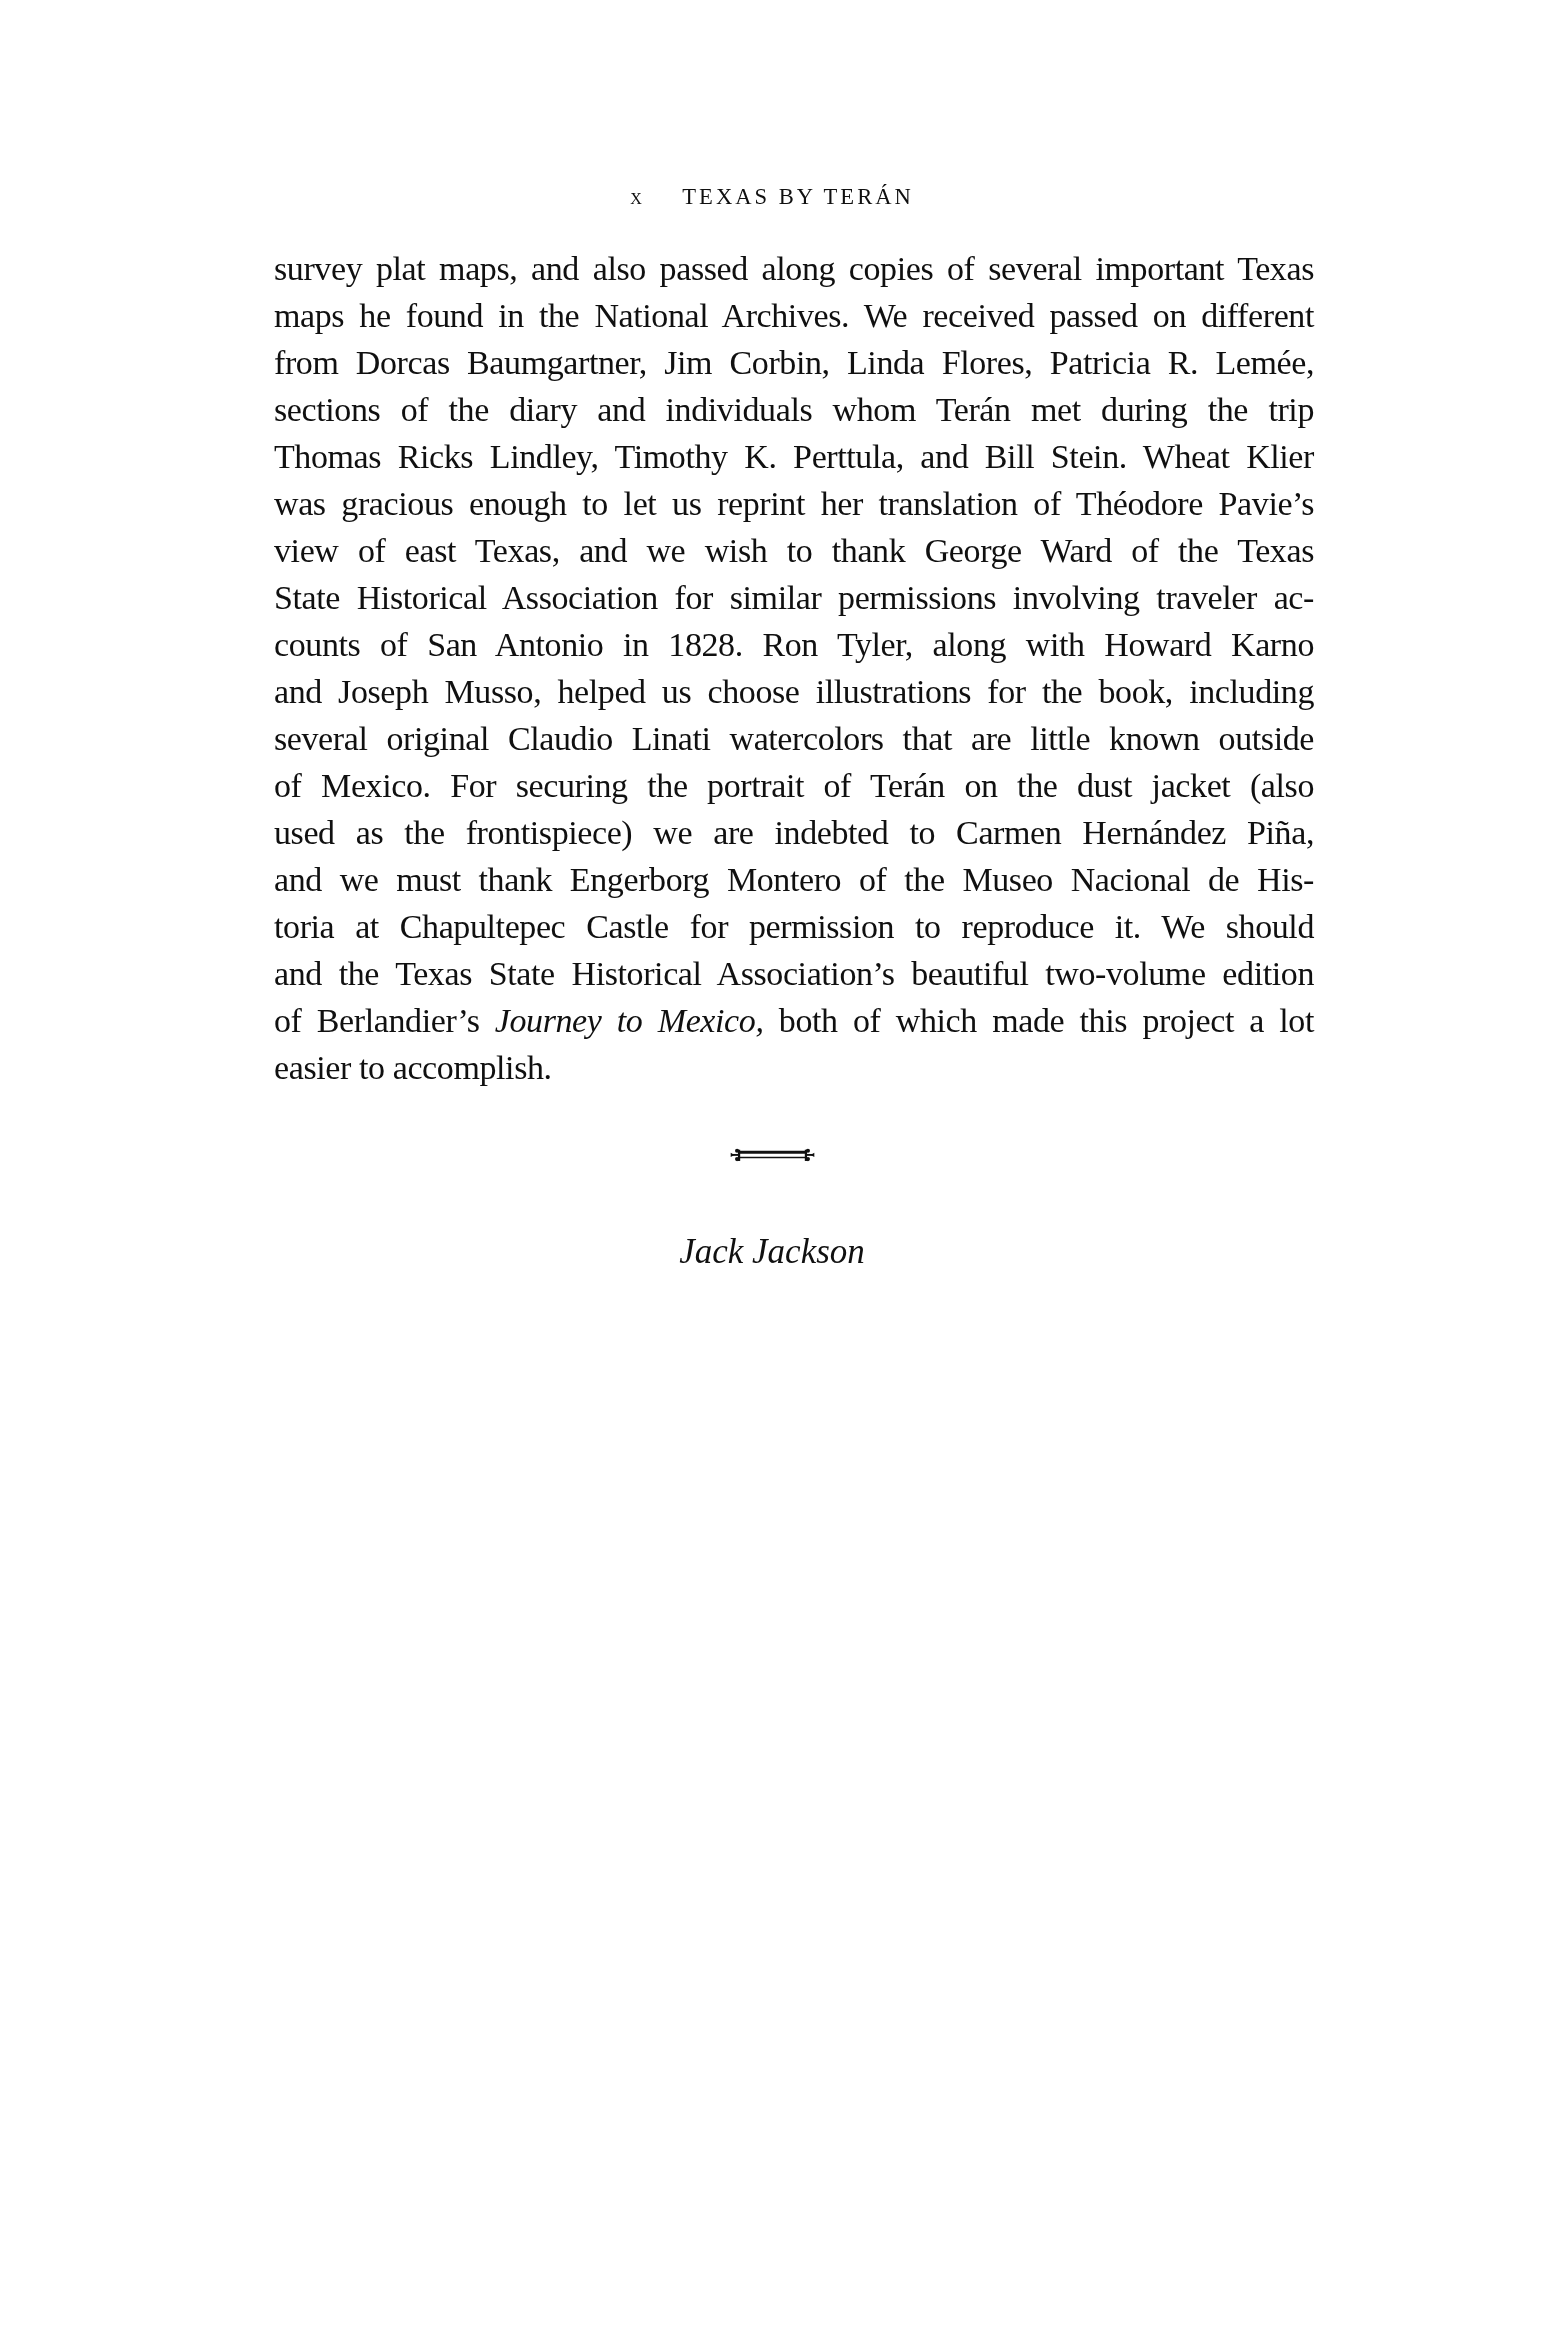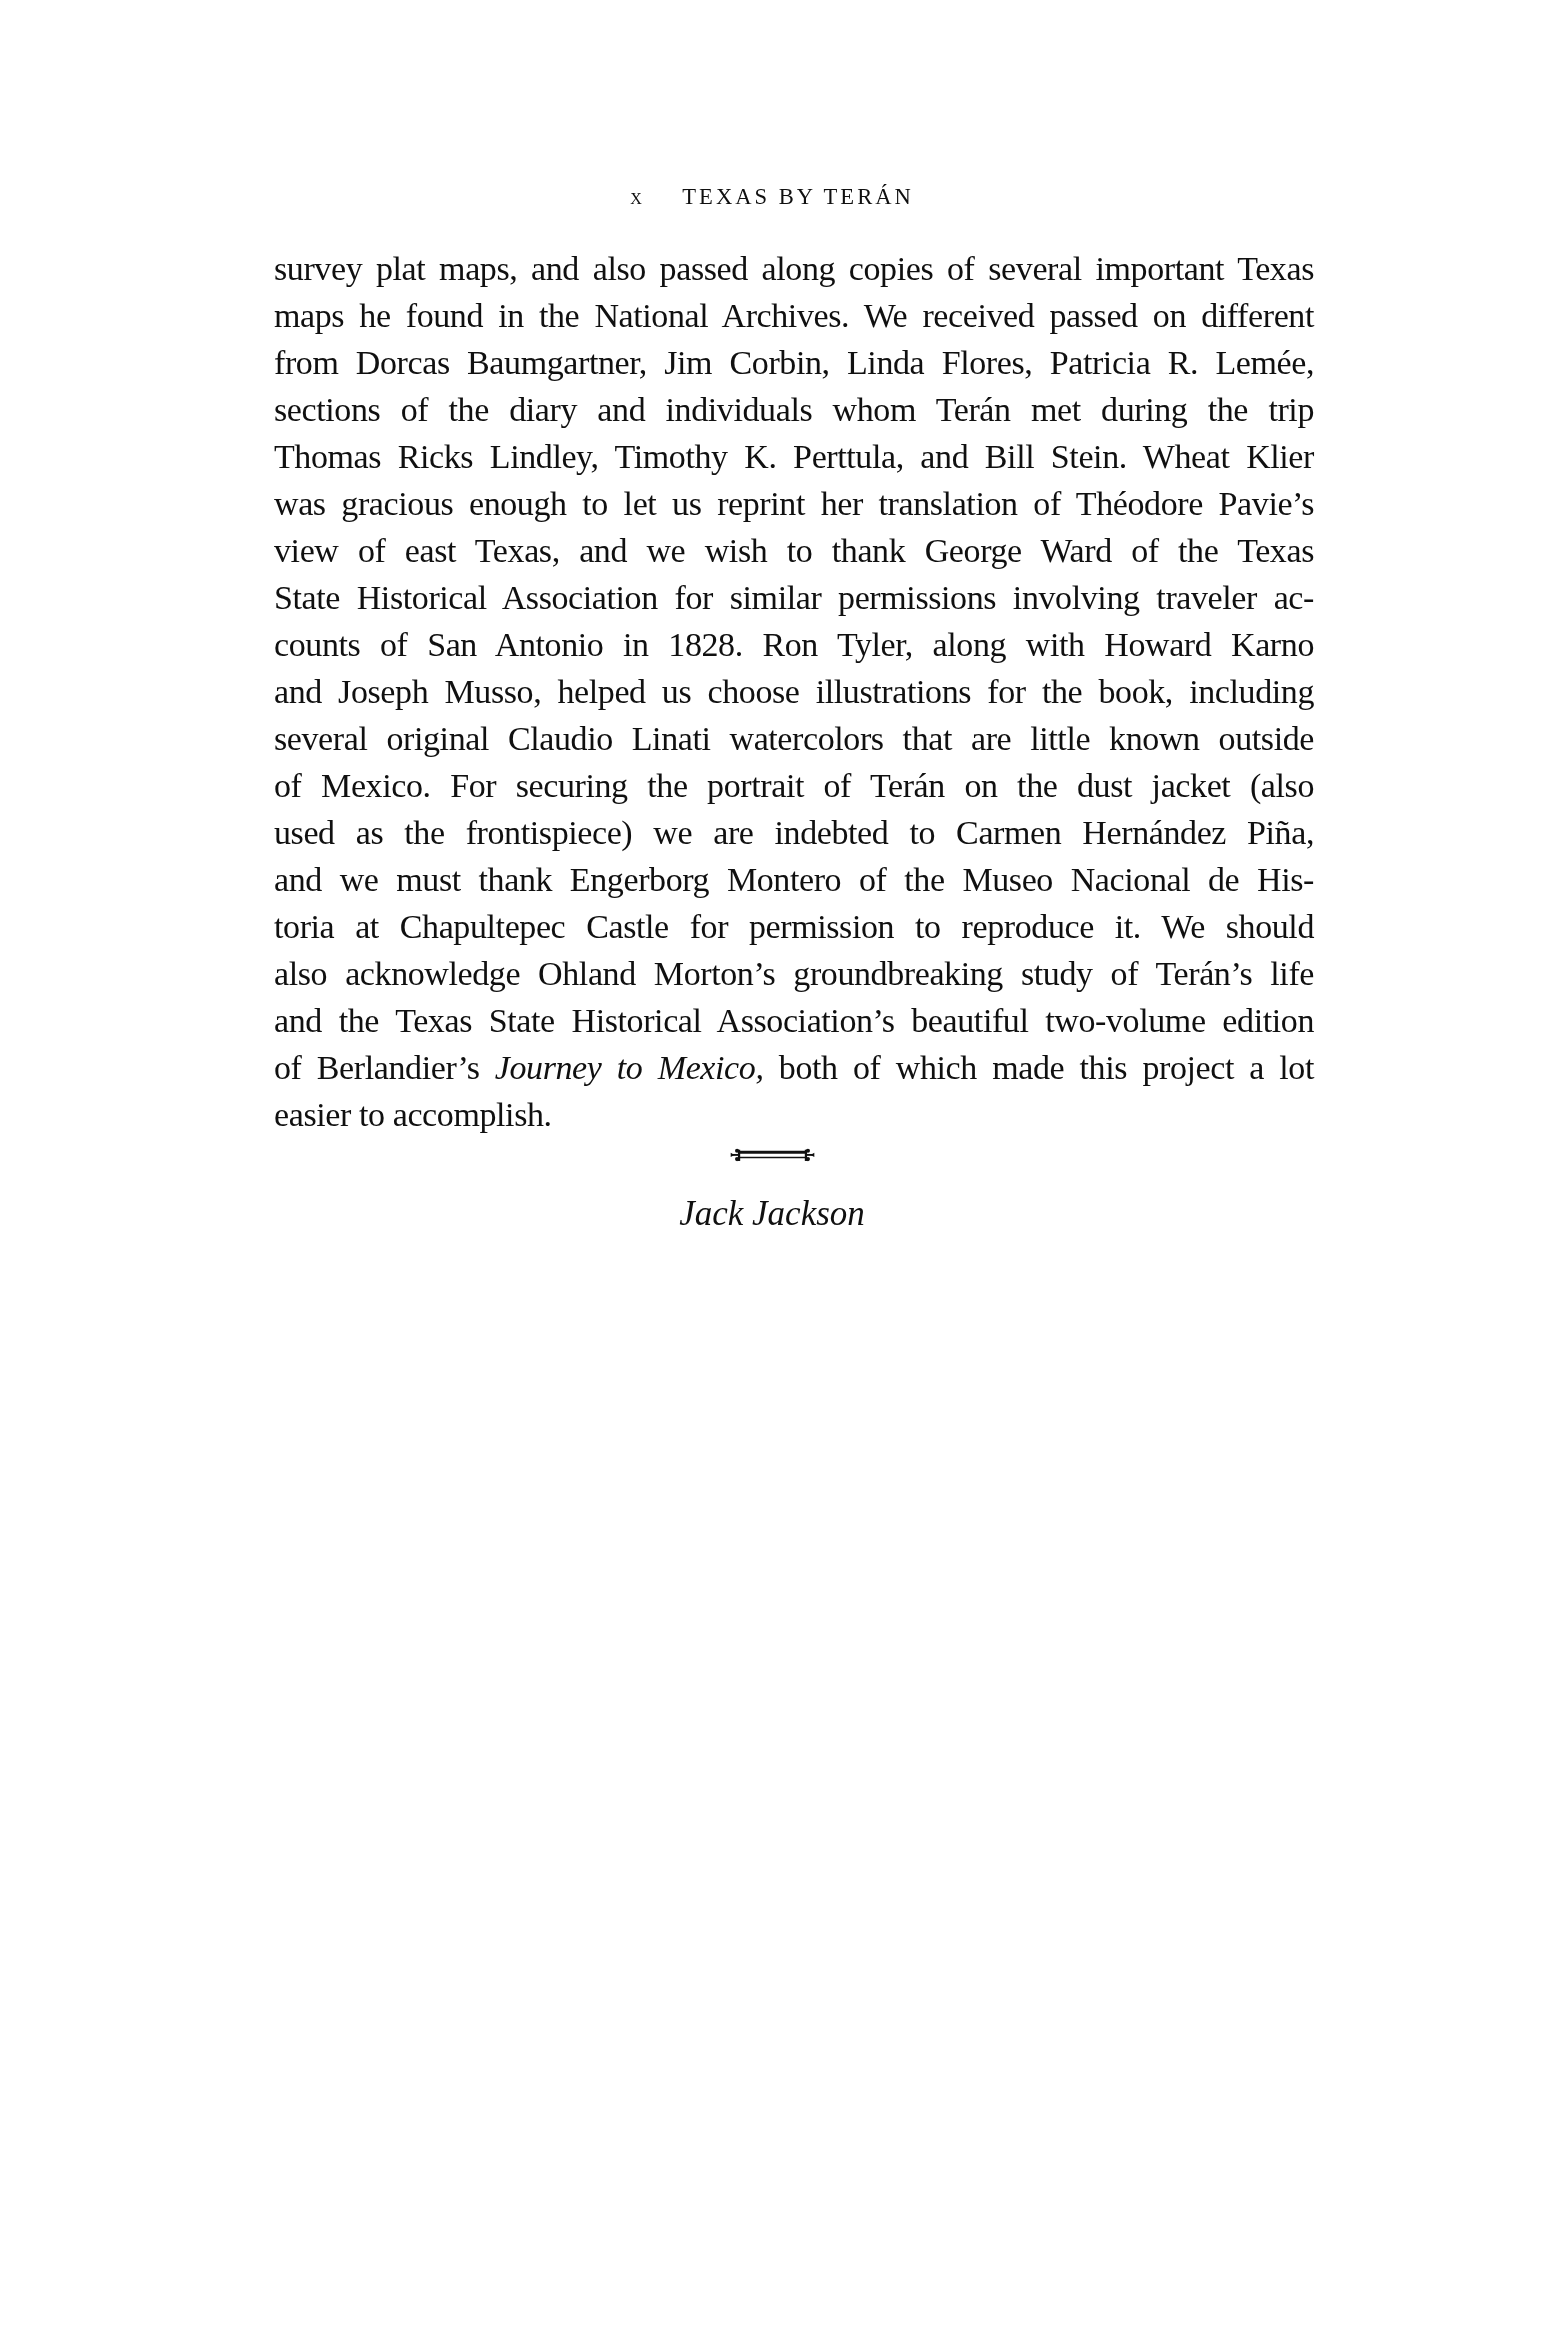--- a/index.html
+++ b/index.html
@@ -63,21 +63,21 @@
     display: flex;
     justify-content: center;
   }
   .divider svg {
     display: block;
   }
   
   .signatures {
     position: absolute;
     left: 230px;
-    top: 1190px;
+    top: 1228px;
     width: 1084px;
     text-align: center;
     font-style: italic;
     font-size: 35px;
     line-height: 48px;
   }
 </style>
 </head>
 <body>
 
@@ -96,21 +96,20 @@
       <div class="line"><span>was gracious enough to let us reprint her translation of Théodore Pavie’s</span></div>
       <div class="line"><span>view of east Texas, and we wish to thank George Ward of the Texas</span></div>
       <div class="line"><span>State Historical Association for similar permissions involving traveler ac-</span></div>
       <div class="line"><span>counts of San Antonio in 1828. Ron Tyler, along with Howard Karno</span></div>
       <div class="line"><span>and Joseph Musso, helped us choose illustrations for the book, including</span></div>
       <div class="line"><span>several original Claudio Linati watercolors that are little known outside</span></div>
       <div class="line"><span>of Mexico. For securing the portrait of Terán on the dust jacket (also</span></div>
       <div class="line"><span>used as the frontispiece) we are indebted to Carmen Hernández Piña,</span></div>
       <div class="line"><span>and we must thank Engerborg Montero of the Museo Nacional de His-</span></div>
       <div class="line"><span>toria at Chapultepec Castle for permission to reproduce it. We should</span></div>
-      <div class="line"><span>also acknowledge Ohland Morton’s groundbreaking study of Terán’s life</span></div>
       <div class="line"><span>and the Texas State Historical Association’s beautiful two-volume edition</span></div>
       <div class="line"><span>of Berlandier’s </span><i>Journey to Mexico,</i><span> both of which made this project a lot</span></div>
       <div class="line last"><span>easier to accomplish.</span></div>
     </div>
 
   <div class="divider">
     <svg width="85" height="14.7" viewBox="0 0 98 17" xmlns="http://www.w3.org/2000/svg">
       <g stroke="#101010" fill="#101010">
 
         <line x1="11" y1="5" x2="87" y2="5" stroke-width="3.4"></line>

